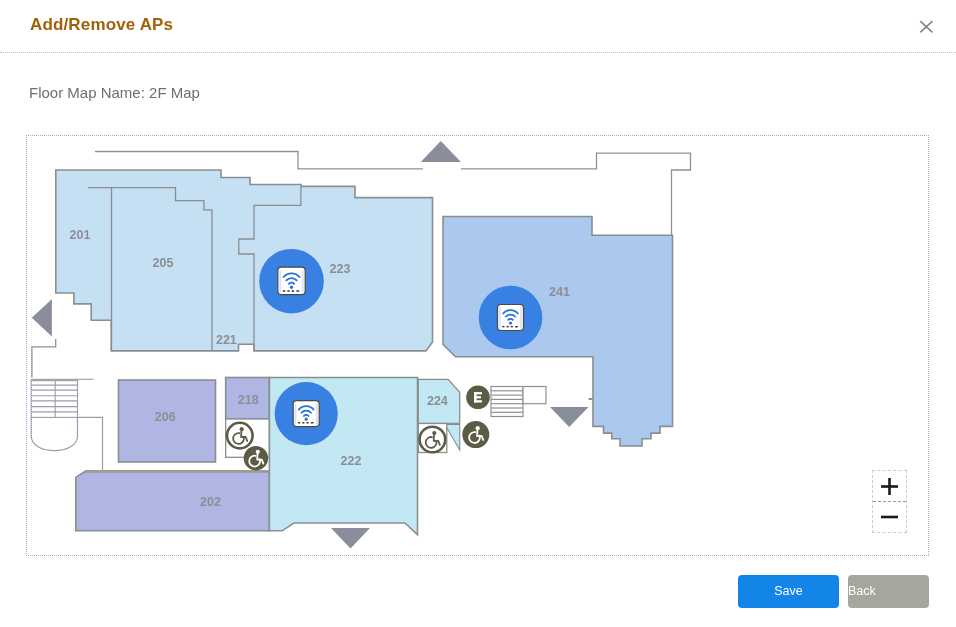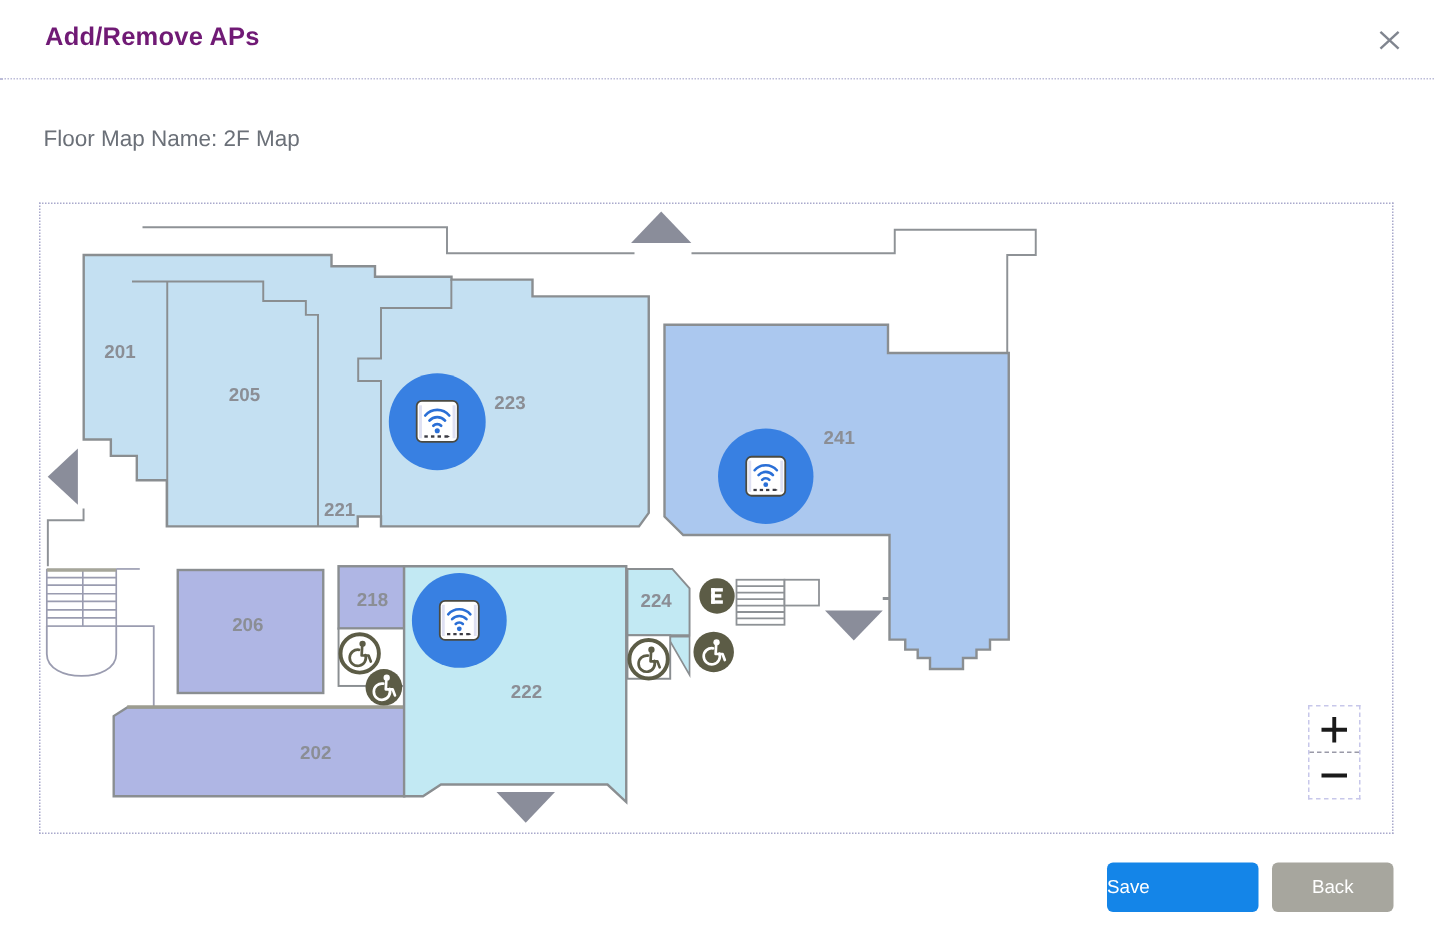--- a/index.html
+++ b/index.html
@@ -1,24 +1,24 @@
 <!DOCTYPE html>
 <html><head>
 <meta charset="utf-8">
 <style>
   html,body{margin:0;padding:0;background:#fff;width:956px;height:627px;overflow:hidden;}
   body{font-family:"Liberation Sans", sans-serif;position:relative;-webkit-font-smoothing:antialiased;}
-  .hdr{position:absolute;left:30px;top:15px;font-size:17px;font-weight:bold;color:#701a75;letter-spacing:0.15px;}
+  .hdr{position:absolute;left:30px;top:15px;font-size:17px;font-weight:bold;color:#a16207;letter-spacing:0.15px;}
   .sep{position:absolute;left:0;top:52px;width:956px;border-top:1px dotted #bcbcd8;}
   .fmn{position:absolute;left:29px;top:84px;font-size:15px;color:#6b7078;}
   .mapbox{position:absolute;left:26px;top:135px;width:901px;height:419px;border:1px dotted #a9a9cc;background:#fff;}
   .zoomctl{position:absolute;left:872px;top:470px;width:33px;height:61px;background:#fff;border:1px dashed #c7c7ea;}
   .zoomctl .zline{position:absolute;left:0;top:30px;width:33px;border-top:1px dashed #9a9aa8;}
-  .savebtn{position:absolute;left:738px;top:575px;width:101px;height:33px;background:#1485e8;border-radius:4px;color:#fff;font-size:12.5px;text-align:left;line-height:33px;}
-  .backbtn{position:absolute;left:848px;top:575px;width:81px;height:33px;background:#a7a69e;border-radius:4px;color:#fff;font-size:12.5px;text-align:center;line-height:33px;}
+  .savebtn{position:absolute;left:738px;top:575px;width:101px;height:33px;background:#1485e8;border-radius:4px;color:#fff;font-size:12.5px;text-align:center;line-height:33px;}
+  .backbtn{position:absolute;left:848px;top:575px;width:81px;height:33px;background:#a7a69e;border-radius:4px;color:#fff;font-size:12.5px;line-height:33px;}
   svg{position:absolute;left:0;top:0;}
   text.rl{font-family:"Liberation Sans",sans-serif;font-weight:bold;font-size:12.5px;fill:#8b8e95;text-anchor:middle;}
 </style>
 </head>
 <body>
 
 <div class="hdr">Add/Remove APs</div>
 
 <div class="sep"></div>
 

